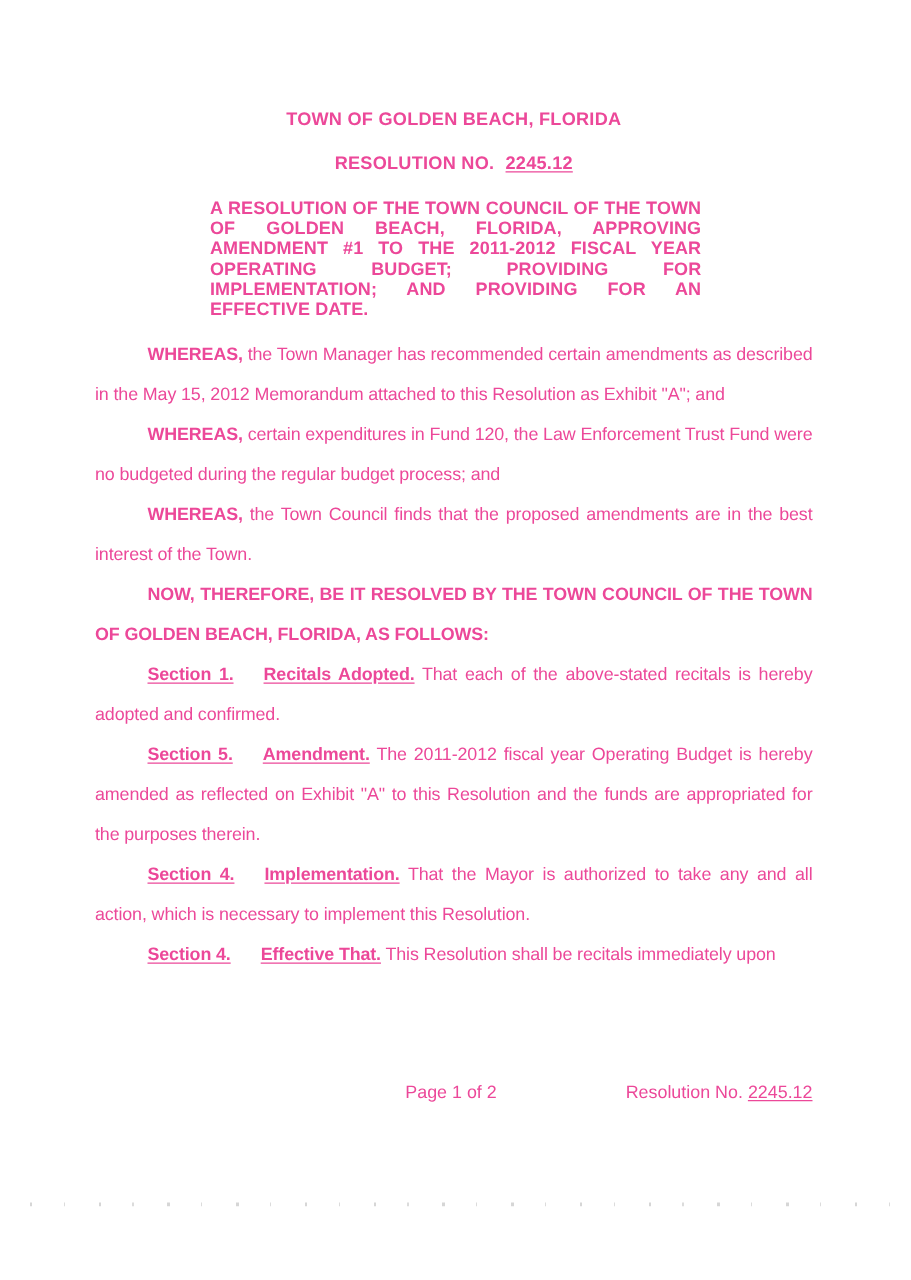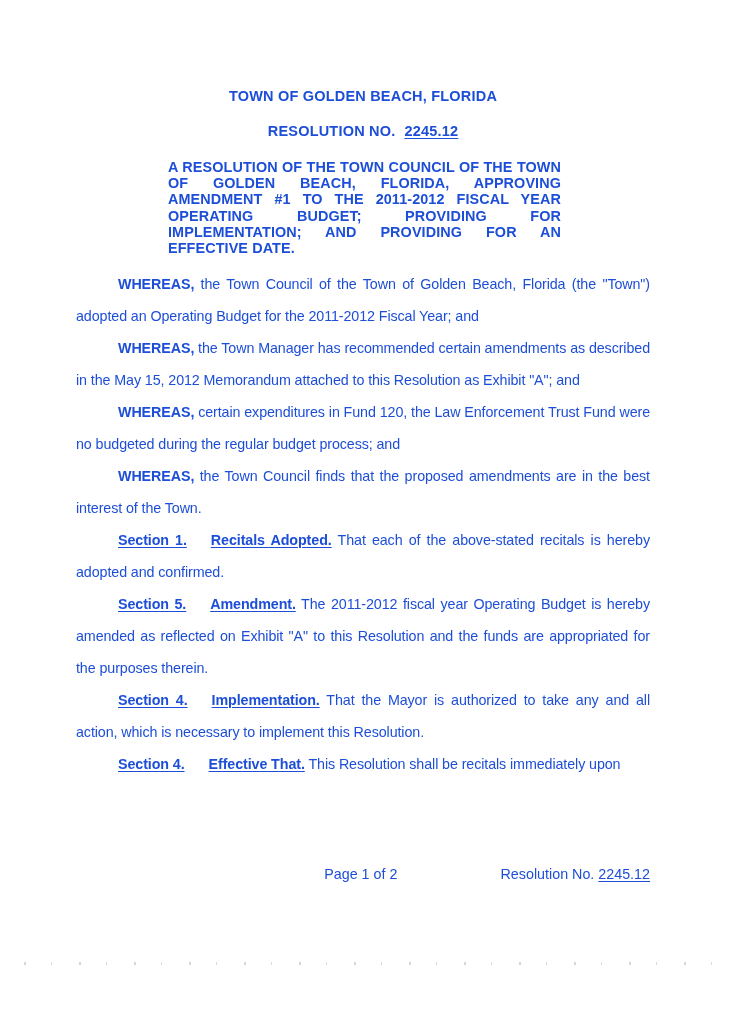--- a/index.html
+++ b/index.html
@@ -6,21 +6,21 @@
     margin: 0;
     padding: 0;
     background: #ffffff;
   }
   .page {
     position: relative;
     width: 729px;
     height: 1024px;
     background: #ffffff;
     font-family: "Liberation Sans", sans-serif;
-    color: #1d4ed8;
+    color: #ec4899;
     overflow: hidden;
   }
   .content {
     position: absolute;
     left: 76px;
     right: 79px;
     top: 0;
   }
   .doc-title {
     margin-top: 88px;
@@ -114,28 +114,28 @@
     <div class="doc-title">TOWN OF GOLDEN BEACH, FLORIDA</div>
 
     <div class="res-line">
       <span>RESOLUTION NO.</span><span class="res-num u">2245.12</span>
     </div>
 
     <p class="subject">A RESOLUTION OF THE TOWN COUNCIL OF THE TOWN OF GOLDEN BEACH, FLORIDA, APPROVING AMENDMENT #1 TO THE 2011-2012 FISCAL YEAR OPERATING BUDGET; PROVIDING FOR IMPLEMENTATION; AND PROVIDING FOR AN EFFECTIVE DATE.</p>
 
     <div class="body-wrap">
 
-      <p class="body-p"><span class="b">WHEREAS,</span><span> the Town Council of the Town of Golden Beach, Florida (the "Town") adopted an Operating Budget for the 2011-2012 Fiscal Year; and</span></p>
 
       <p class="body-p"><span class="b">WHEREAS,</span><span> the Town Manager has recommended certain amendments as described in the May 15, 2012 Memorandum attached to this Resolution as Exhibit "A"; and</span></p>
 
       <p class="body-p"><span class="b">WHEREAS,</span><span> certain expenditures in Fund 120, the Law Enforcement Trust Fund were no budgeted during the regular budget process; and</span></p>
 
       <p class="body-p"><span class="b">WHEREAS,</span><span> the Town Council finds that the proposed amendments are in the best interest of the Town.</span></p>
 
+      <p class="body-p b">NOW, THEREFORE, BE IT RESOLVED BY THE TOWN COUNCIL OF THE TOWN OF GOLDEN BEACH, FLORIDA, AS FOLLOWS:</p>
 
       <p class="body-p"><span class="b u secnum">Section 1.</span><span class="b u">Recitals Adopted.</span><span> That each of the above-stated recitals is hereby adopted and confirmed.</span></p>
 
       <p class="body-p"><span class="b u secnum">Section 5.</span><span class="b u">Amendment.</span><span> The 2011-2012 fiscal year Operating Budget is hereby amended as reflected on Exhibit "A" to this Resolution and the funds are appropriated for the purposes therein.</span></p>
 
       <p class="body-p"><span class="b u secnum">Section 4.</span><span class="b u">Implementation.</span><span> That the Mayor is authorized to take any and all action, which is necessary to implement this Resolution.</span></p>
 
       <p class="body-p"><span class="b u secnum">Section 4.</span><span class="b u">Effective That.</span><span> This Resolution shall be recitals immediately upon</span></p>
 
     </div>

